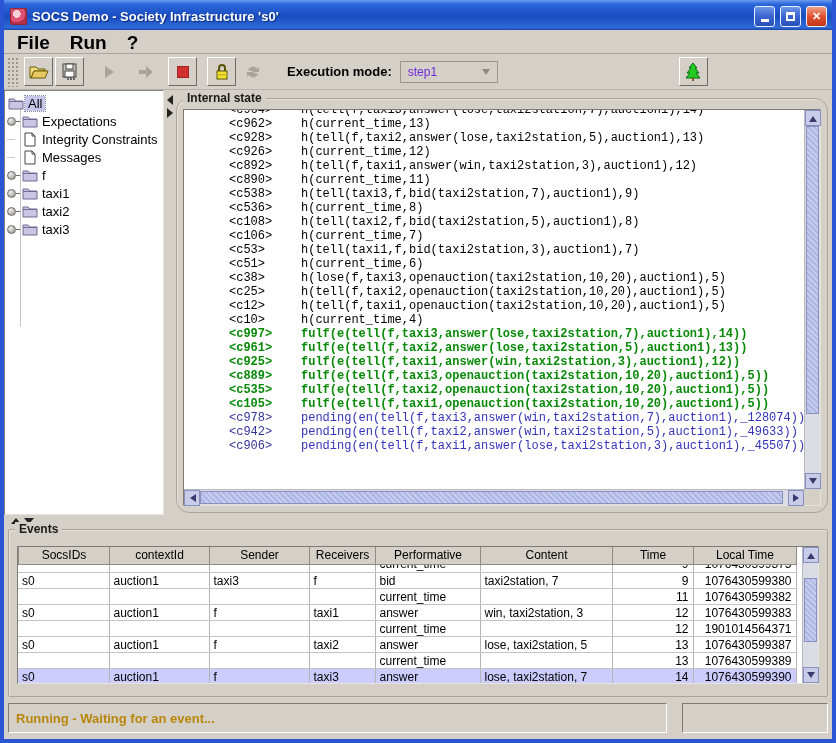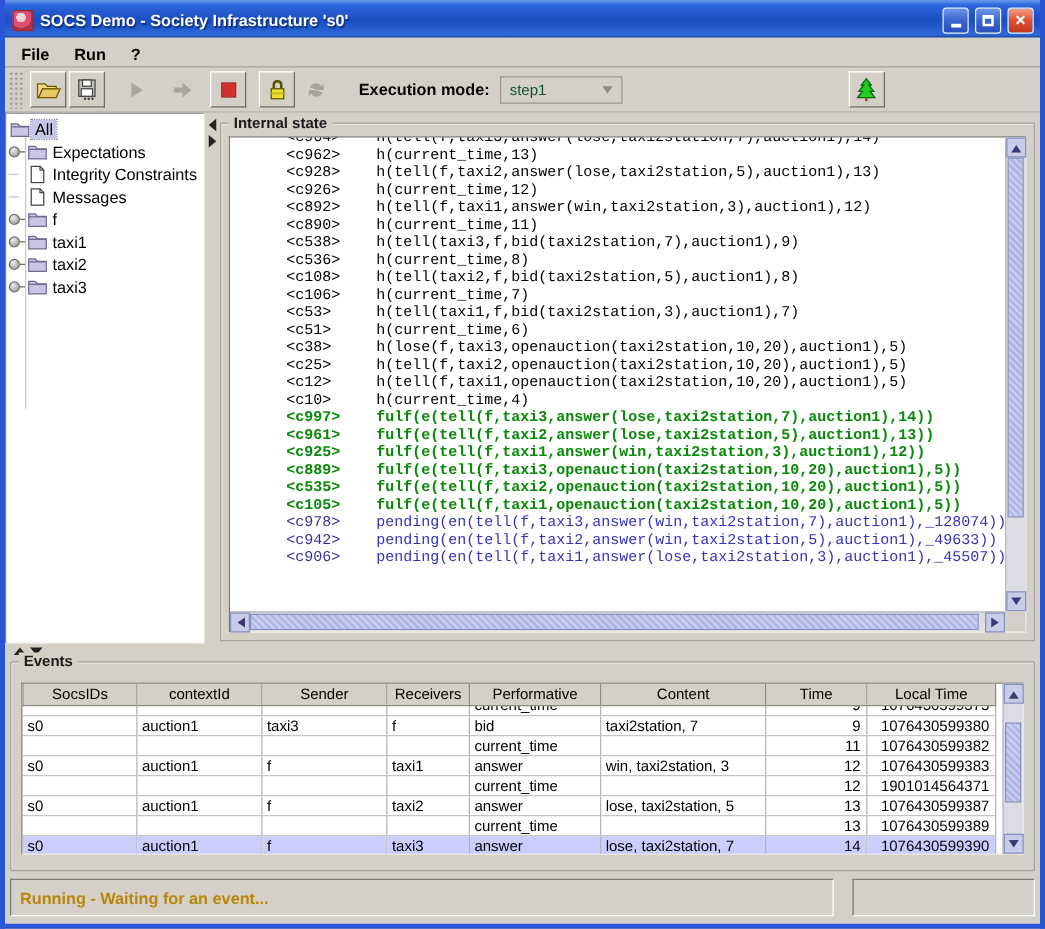--- a/index.html
+++ b/index.html
@@ -18,35 +18,35 @@
     box-shadow:inset 0 0 0 1px #902838; flex:0 0 auto; }
   .title-text { flex:1; color:#fff; font-weight:bold; font-size:13px; text-shadow:1px 1px 1px #0A2A78;
     white-space:nowrap; overflow:hidden; }
   .cap-btn { width:21px; height:21px; border-radius:3px; border:1px solid #E8F0FC; color:#fff;
     display:flex; align-items:center; justify-content:center; font-size:11px; font-weight:bold;
     background:linear-gradient(180deg,#6E96E8 0%,#3A64D0 50%,#2850B8 100%); }
   .cap-btn.close { background:linear-gradient(180deg,#F0A088 0%,#E05030 50%,#C03818 100%); }
   .glyph-min { width:8px; height:3px; background:#fff; margin-top:9px; }
   .glyph-max { width:9px; height:9px; border:2px solid #fff; border-top-width:3px; }
   
-  .menubar { height:24px; display:flex; align-items:flex-end; padding:0 4px; gap:2px;
-    border-bottom:1px solid #A8A49C; font-size:13px; font-weight:bold; }
+  .menubar { height:24px; display:flex; align-items:flex-start; padding:0 4px; gap:2px;
+    border-bottom:1px solid #A8A49C; font-size:19px; font-weight:bold; }
   .menu-item { padding:2px 9px; }
   
   .toolbar { height:36px; display:flex; align-items:center; padding:0 3px;
     border-bottom:1px solid #B8B4AC; }
   .grip { width:13px; height:30px; margin-right:4px;
     background-image:radial-gradient(#9B978F 1px, transparent 1.1px); background-size:4px 4px; }
   .tbtn { width:29px; height:29px; display:flex; align-items:center; justify-content:center;
     background:#D4D0C8; border:1px solid; border-color:#FFFFFF #6E6A64 #6E6A64 #FFFFFF; margin-right:2px; }
   .tbtn.flat { border-color:transparent; }
   .sp8 { width:8px; } .sp6 { width:6px; }
   .exec-label { font-weight:bold; font-size:13px; margin:0 8px 0 18px; }
   .combo { width:98px; height:22px; border:1px solid #9A968E; background:#D4D0C8;
-    display:flex; align-items:center; padding:0 7px; font-size:12px; color:#14532d; }
+    display:flex; align-items:center; padding:0 7px; font-size:12px; color:#6d28d9; }
   .combo .arrow { margin-left:auto; width:0; height:0; border:4px solid transparent; border-top:6px solid #8E8A82; margin-top:5px; }
   .tree-btn { margin-left:181px; }
   
   .main { display:flex; height:425px; }
   .tree-panel { width:160px; background:#fff; border:1px solid; border-color:#868480 #E8E4DC #E8E4DC #868480;
     padding:3px 2px; font-size:13px; position:relative; overflow:hidden; }
   .tree-guide { position:absolute; left:15px; top:18px; width:1px; height:218px; background:#C8C8C8; }
   .tree-row { display:flex; align-items:center; height:18px; position:relative; white-space:nowrap; }
   .tree-label { padding:0 3px; }
   .tree-label.sel { background:#C6C6E8; outline:1px dotted #8888AA; }
@@ -54,21 +54,21 @@
   .knob .ball { width:9px; height:9px; border-radius:50%; border:1px solid #6E6A64;
     background:radial-gradient(circle at 35% 30%,#F0F0F0,#908C84); }
   .knob .stub { width:4px; height:1px; background:#6E6A64; }
   .leafdash { width:14px; flex:0 0 14px; display:flex; align-items:center; }
   .leafdash i { width:8px; height:1px; background:#C8C8C8; display:block; }
   .node-icon { width:18px; flex:0 0 18px; display:flex; align-items:center; justify-content:center; }
   .vdivider { width:12px; display:flex; flex-direction:column; align-items:center; padding-top:5px; gap:3px; }
   .tri-left { width:0; height:0; border:5px solid transparent; border-right:6px solid #222; border-left:none; }
   .tri-right { width:0; height:0; border:5px solid transparent; border-left:6px solid #222; border-right:none; }
   
-  .state-group { flex:1; margin:8px 4px 2px 0; border:1px solid #A8A49C; border-radius:0; position:relative;
+  .state-group { flex:1; margin:8px 4px 2px 0; border:1px solid #A8A49C; border-radius:13px; position:relative;
     box-shadow:inset 1px 1px 0 #E8E4DC; }
   .group-title { position:absolute; top:-8px; left:6px; background:#D4D0C8; padding:0 4px;
     font-weight:bold; font-size:12px; color:#1A1A1A; }
   .state-view { position:absolute; left:6px; right:6px; top:10px; bottom:6px;
     border:1px solid; border-color:#7E7A74 #E8E4DC #E8E4DC #7E7A74; background:#fff;
     display:grid; grid-template-columns:1fr 16px; grid-template-rows:1fr 16px; }
   .text-viewport { overflow:hidden; padding-left:5px; }
   .lines { transform:translateY(-7px); font-family:"Liberation Mono","DejaVu Sans Mono",monospace;
     font-size:12px; line-height:14px;margin-left:40px; }
   .sline { display:flex; white-space:pre; }

